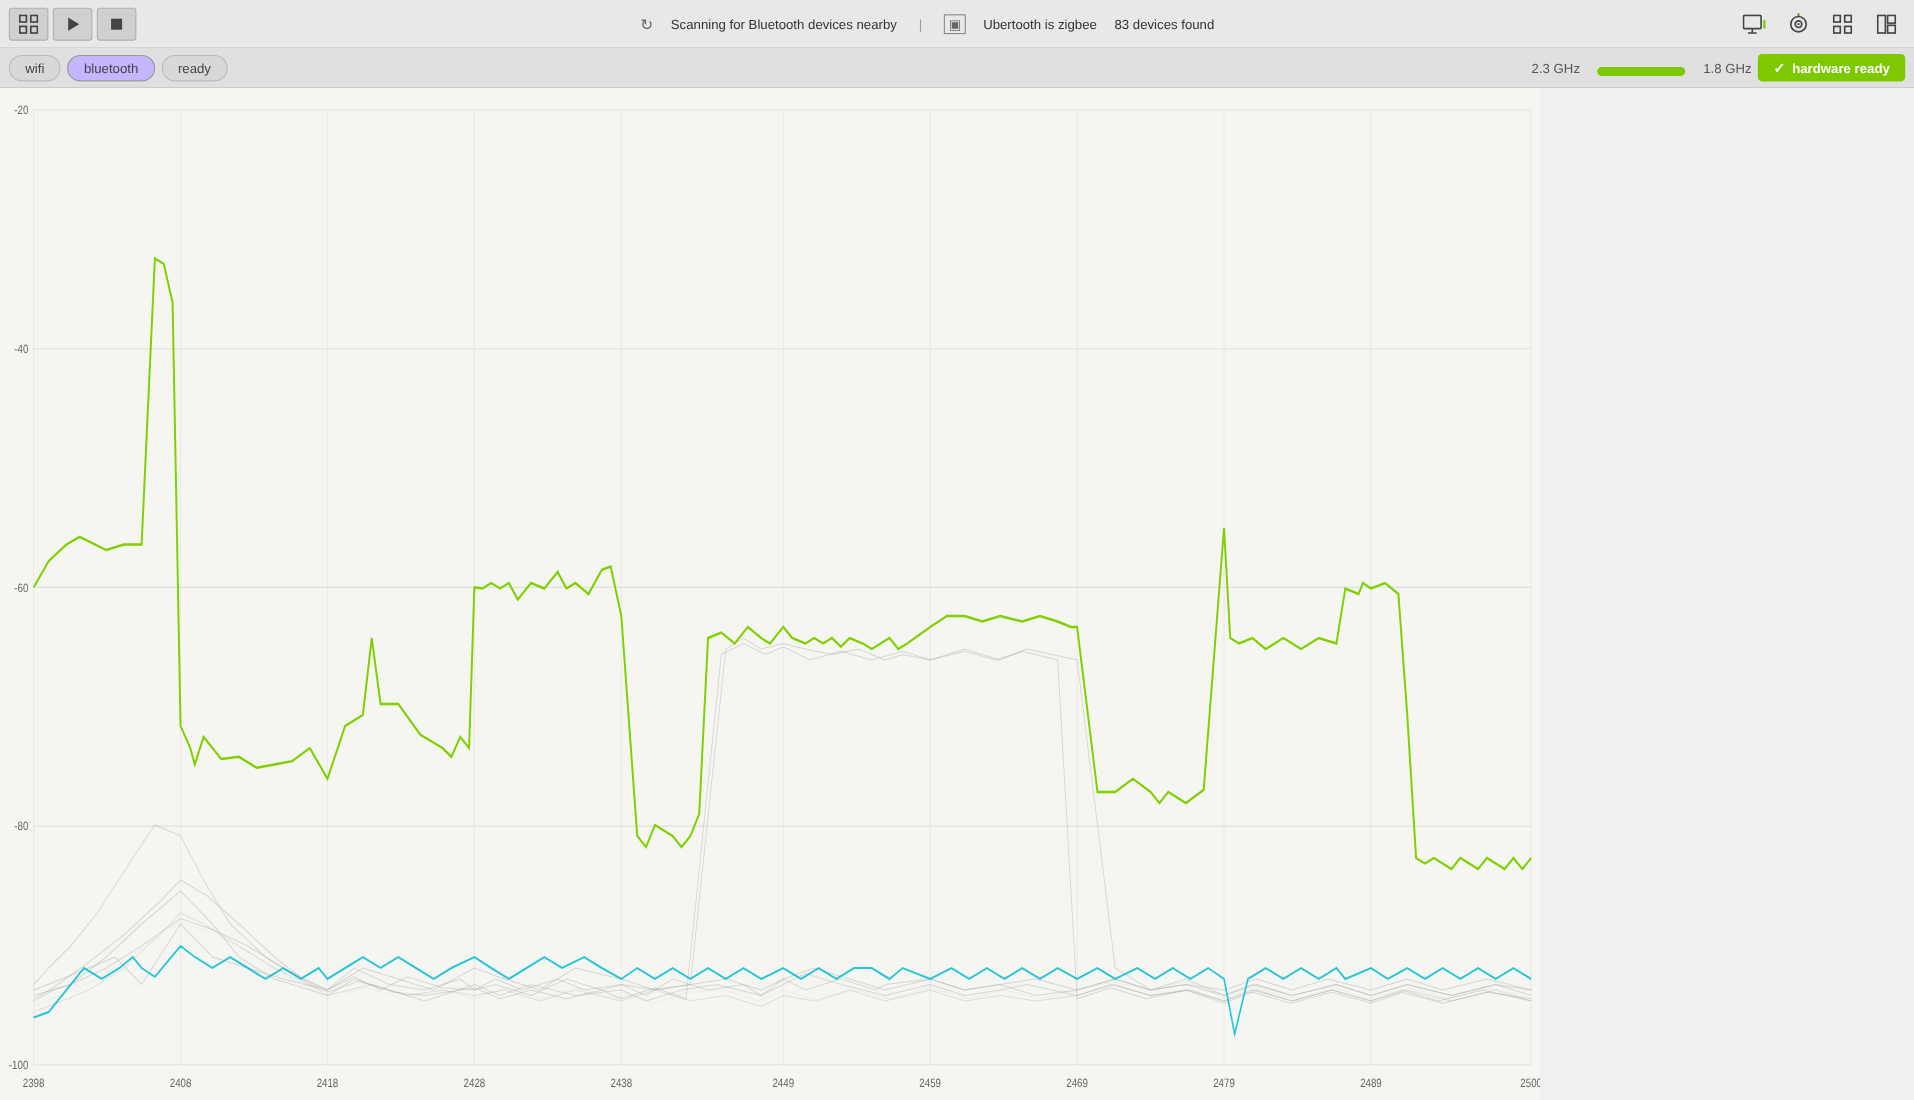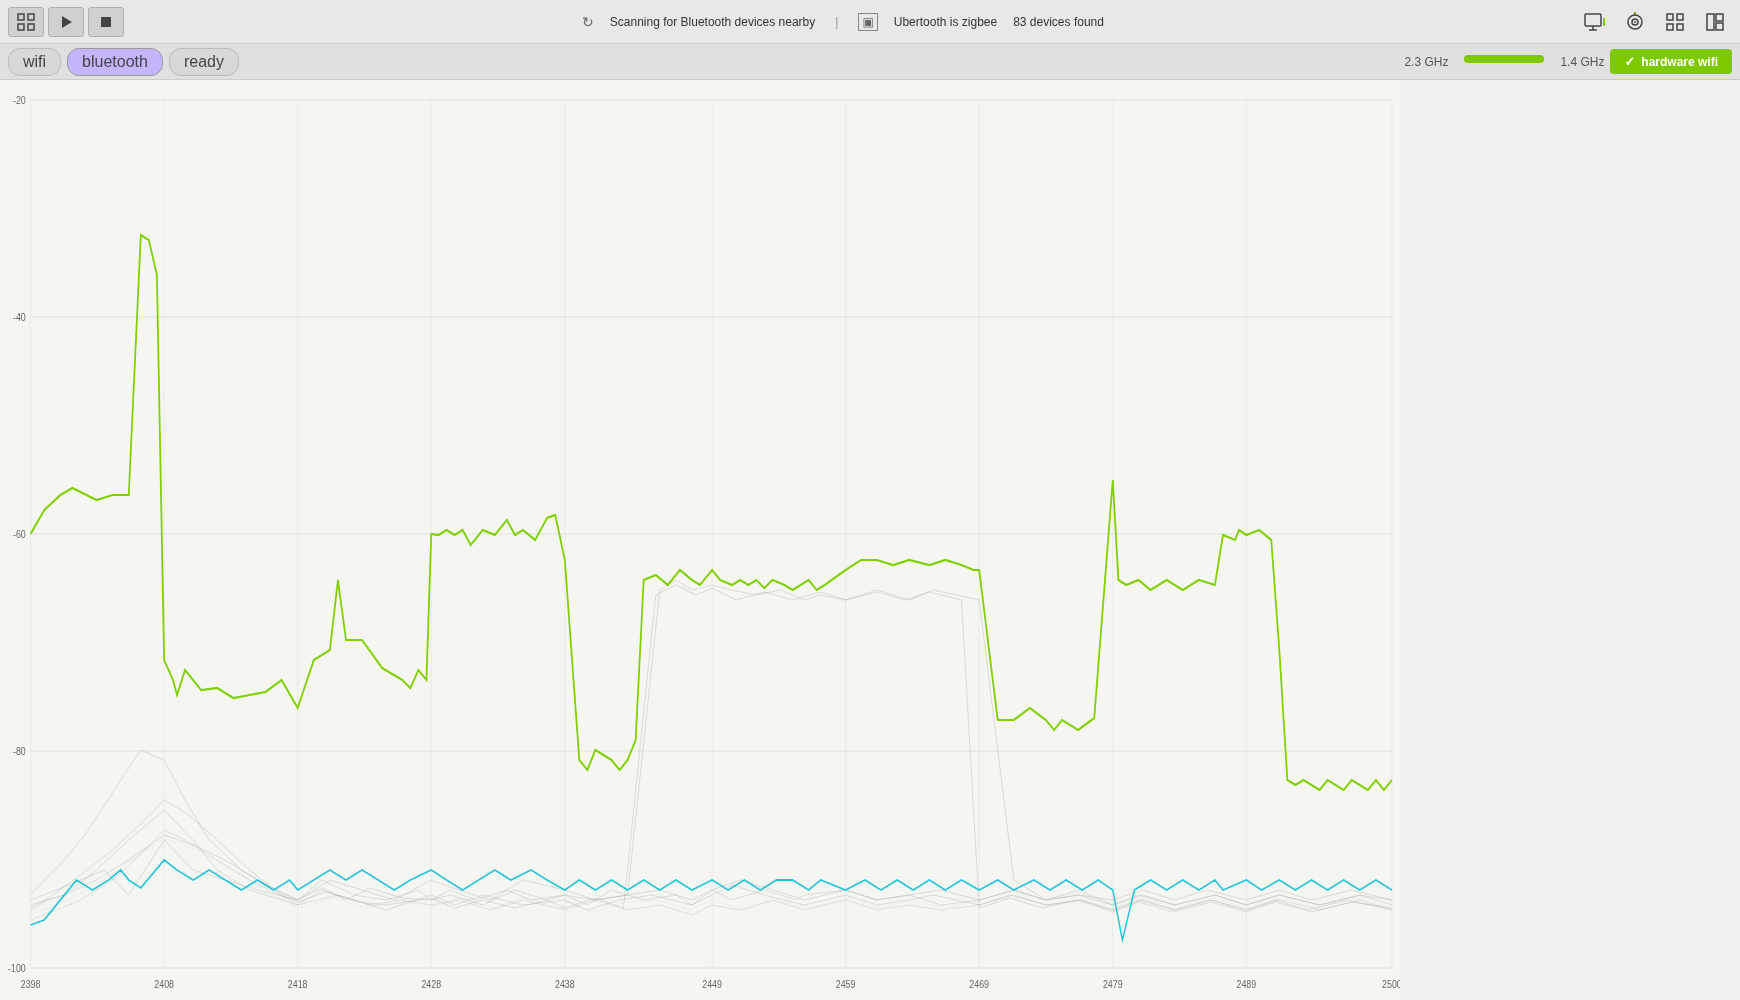--- a/index.html
+++ b/index.html
@@ -81,29 +81,29 @@
       padding: 0 8px;
       gap: 6px;
     }
 
     .tab-btn {
       padding: 4px 14px;
       border-radius: 12px;
       border: 1px solid #bbb;
       background: #d8d8d8;
       cursor: pointer;
-      font-size: 16px;
+      font-size: 12px;
       color: #444;
     }
 
     .tabs-spacer { flex: 1; }
 
     .freq-range {
       display: flex;
-      align-items: flex-start;
+      align-items: flex-end;
       gap: 16px;
       font-size: 12px;
       color: #555;
     }
 
     .freq-bar {
       width: 80px;
       height: 8px;
       background: #7dc800;
       border-radius: 4px;
@@ -212,26 +212,26 @@
 <div id="tabs-bar">
   <button class="tab-btn">wifi</button>
   <button class="tab-btn" style="background:#c4b5fd; border-color:#999;">bluetooth</button>
   <button class="tab-btn">ready</button>
 
   <div class="tabs-spacer"></div>
 
   <div class="freq-range">
     <span>2.3 GHz</span>
     <div class="freq-bar"></div>
-    <span>1.4 GHz</span>
+    <span>1.8 GHz</span>
   </div>
 
   <div class="hardware-ready">
     <span style="font-size:13px;">✓</span>
-    <span>hardware wifi</span>
+    <span>hardware ready</span>
   </div>
 </div>
 
 <div id="chart-container">
   <svg id="chart-svg" viewBox="0 0 1740 920" preserveAspectRatio="none">
 
     <rect width="1740" height="920" fill="#f5f5f2"></rect>
 
     <line x1="38" y1="20" x2="1730" y2="20" stroke="#e0e0dd" stroke-width="1"></line>
     <line x1="38" y1="237" x2="1730" y2="237" stroke="#e0e0dd" stroke-width="1"></line>

